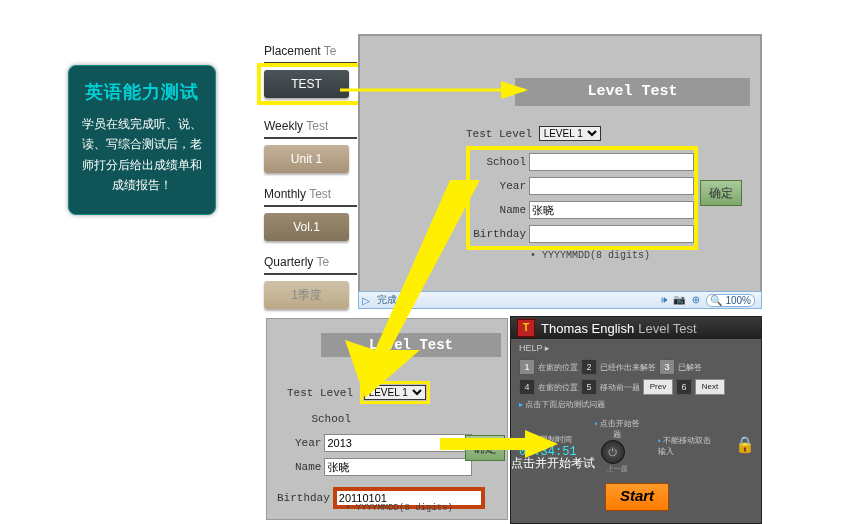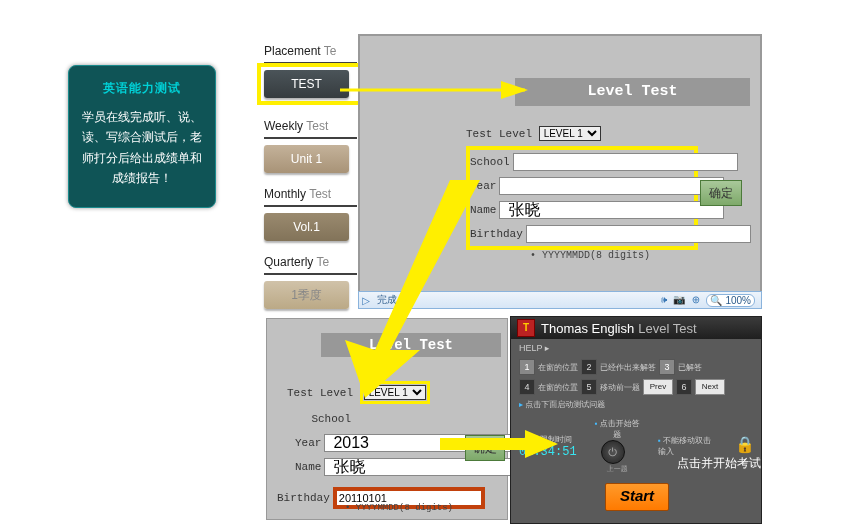--- a/index.html
+++ b/index.html
@@ -1,20 +1,20 @@
 <!DOCTYPE html>
 <html><head>
 <meta charset="utf-8">
 <style>
   body{margin:0;width:850px;height:524px;background:#fff;font-family:Arial,'Microsoft YaHei',sans-serif;font-size:12px;overflow:hidden}
   .stage{position:relative;width:850px;height:524px}
   
   
   .callout{position:absolute;left:68px;top:65px;width:130px;background:#0f5456;border:1px solid #1a8a8c;border-radius:8px;padding:14px 8px 18px;text-align:center;box-shadow:0 0 4px rgba(0,0,0,.4)}
-  .callout h3{margin:0 0 10px;font-size:12px;color:#00d0d6;font-weight:bold;letter-spacing:1px}
+  .callout h3{margin:0 0 10px;font-size:18px;color:#00d0d6;font-weight:bold;letter-spacing:1px}
   .callout p{margin:0;font-size:12px;color:#fff;line-height:1.7}
   
   
   .tabs{position:absolute;left:264px;top:44px;width:93px}
   .tab-group{margin-bottom:14px}
   .tab-title{font-size:12px;color:#222;margin:0 0 4px;white-space:nowrap;overflow:hidden}
   .tab-title .faint{color:#888}
   .tab-hr{border:none;border-top:2px solid #404040;margin:0 0 6px}
   .tab-btn{display:block;width:85px;height:28px;line-height:28px;text-align:center;color:#fff;font-size:12px;background:linear-gradient(#4b5459,#363c3f);border-radius:3px;box-shadow:0 2px 2px rgba(0,0,0,.3)}
   .tab-btn.unit{background:linear-gradient(#c4b29a,#a89377)}
@@ -23,21 +23,21 @@
   .tab-highlight{border:4px solid #ffef00;padding:3px;margin:-7px -7px 8px}
   
   
   .panelTR{position:absolute;left:358px;top:34px;width:400px;height:270px;background:#c1c1c1;border:2px solid #999}
   .lt-banner{position:absolute;left:155px;top:42px;width:235px;height:28px;background:#989898;color:#fff;text-align:center;line-height:28px;font-family:'Courier New',monospace;font-size:15px;font-weight:bold}
   .lt-level{position:absolute;left:106px;top:90px;font-family:'Courier New',monospace;font-size:11px;color:#333}
   .lt-level select{font-size:10px;border:1px solid #333}
   .lt-form{position:absolute;left:106px;top:110px;width:224px;border:4px solid #ffef00}
   .lt-row{display:flex;align-items:center;height:24px}
   .lt-row label{width:56px;text-align:right;font-family:'Courier New',monospace;font-size:11px;color:#333;padding-right:3px}
-  .lt-row input{flex:1;height:16px;border:1px solid #888;font-size:16px;padding:0 8px}
+  .lt-row input{flex:1;height:16px;border:1px solid #888;font-size:11px;padding:0 2px}
   .lt-note{position:absolute;left:170px;top:214px;font-family:'Courier New',monospace;font-size:10px;color:#444}
   .lt-ok{position:absolute;left:340px;top:144px;width:40px;height:24px;background:linear-gradient(#a9c89a,#7ea96a);border:1px solid #4c7a3a;color:#333;text-align:center;line-height:24px;font-size:12px}
   
   
   .status{position:absolute;left:358px;top:291px;width:402px;height:16px;background:linear-gradient(#eef4fb,#d7e6f6);border:1px solid #8ab3dc;font-size:10px;display:flex;align-items:center}
   .status .play{width:14px;text-align:center;color:#3a78b5}
   .status .txt{flex:1;color:#2a5a8a;padding-left:4px}
   .status .r{display:flex;gap:6px;padding-right:6px;color:#3a78b5}
   .zoom{background:#fff;border:1px solid #8ab3dc;border-radius:6px;padding:0 3px;color:#2a5a8a}
   
@@ -64,21 +64,21 @@
   .tut .key{width:14px;height:14px;background:#888;border:1px solid #555;color:#fff;text-align:center;line-height:14px;font-size:9px}
   .tut .key.b{background:#333;color:#ddd}
   .tut span{white-space:nowrap}
   .pn{width:28px;height:14px;background:#e8e8e8;border:1px solid #888;color:#222;text-align:center;line-height:14px;font-size:8px}
   .tip{font-size:8px;color:#ccc;padding:2px 8px}
   .tip .dot{color:#4bf}
   .timerrow{display:flex;align-items:center;padding:6px 8px;gap:18px;font-size:8px;color:#ccc}
   .timer{color:#37e4f0;font-family:'Courier New',monospace;font-size:12px}
   .power{width:22px;height:22px;border-radius:50%;background:radial-gradient(#555,#222);border:1px solid #111;margin-left:6px;display:flex;align-items:center;justify-content:center;color:#aaa;font-size:11px}
   .lock{width:18px;height:22px;margin-left:auto;color:#bbb;font-size:16px;text-align:center}
-  .examtxt{position:absolute;left:0;right:0;top:138px;text-align:right;color:#fff;font-size:12px}
+  .examtxt{position:absolute;left:0;right:0;top:138px;text-align:left;color:#fff;font-size:12px}
   .start{position:absolute;left:94px;top:166px;width:62px;height:26px;background:linear-gradient(#ff9a2a,#ff7a00);border:1px solid #a04800;color:#000;font-size:15px;font-style:italic;font-weight:bold;text-align:center;line-height:24px;border-radius:2px}
   
   
   .arrow{position:absolute;pointer-events:none}
 </style>
 </head>
 <body>
 
 <div class="stage">
 

